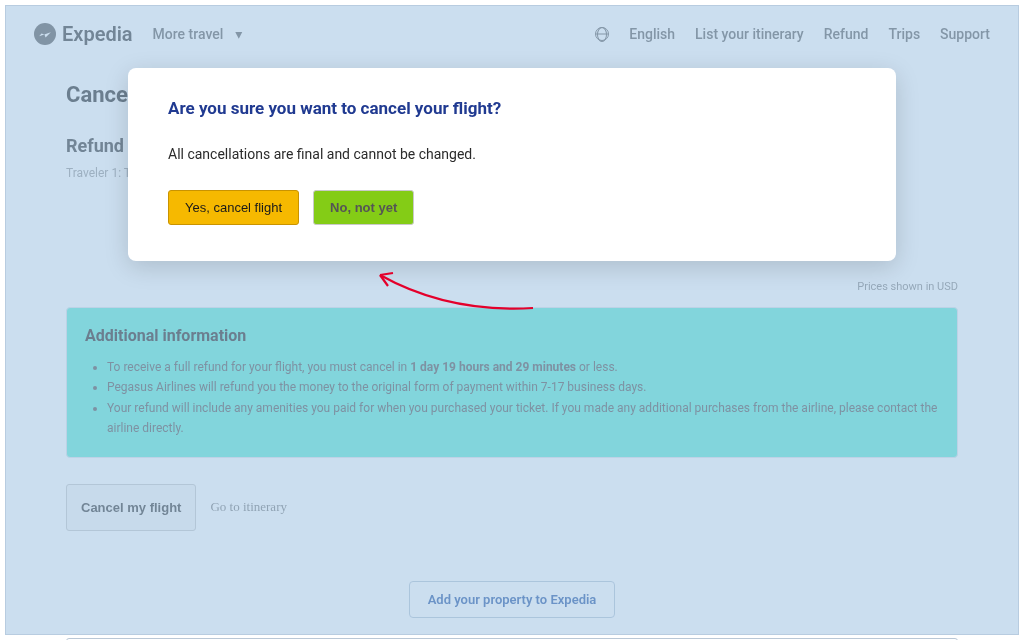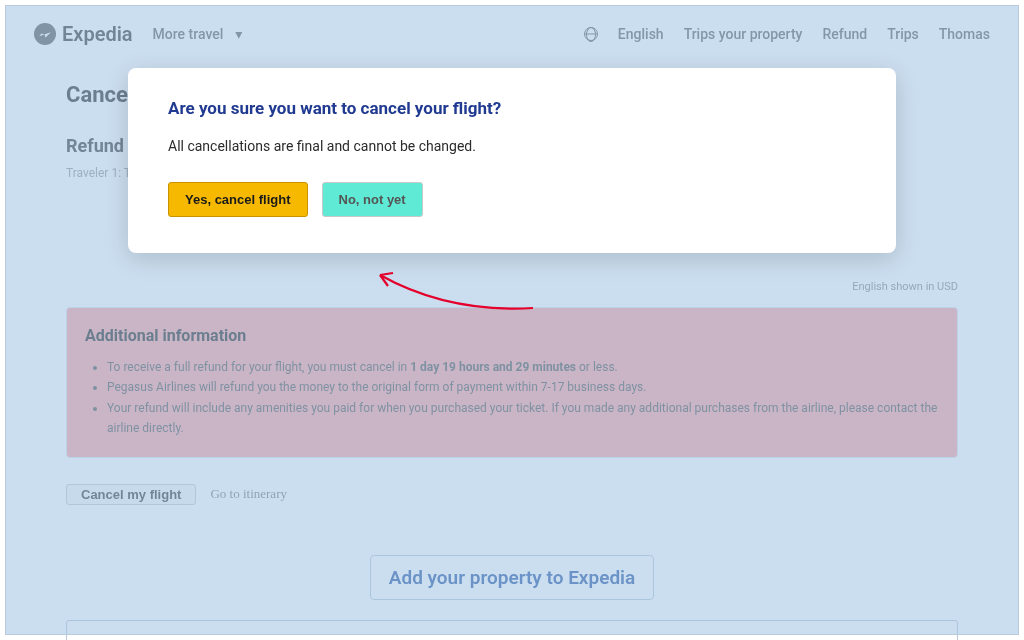--- a/index.html
+++ b/index.html
@@ -62,44 +62,44 @@
     }
     .h1 { font-size: 22px; font-weight: 700; color: #2b2b2b; margin-bottom: 28px; }
     .h2 { font-size: 18px; font-weight: 700; color: #3a3a3a; margin-bottom: 10px; }
     .crumb { font-size: 12px; color: #999; margin-bottom: 60px; }
     .price-note { text-align: right; font-size: 11px; color: #888; margin: 100px 0 14px; }
     .card {
       border: 1px solid #dfe4ea;
       border-radius: 4px;
       padding: 18px 18px;
       margin-bottom: 26px;
-      background: #fca5a5;
+      background: #5eead4;
     }
     .card h3 { font-size: 16px; color: #2b2b2b; font-weight: 700; margin-bottom: 12px; }
     .card ul { list-style: disc; padding-left: 22px; font-size: 12px; line-height: 1.7; color: #555; }
     .emph { font-weight: 700; }
     .actions { display: flex; align-items: center; gap: 14px; margin-bottom: 50px; }
     .btn-outline {
       border: 1px solid #c9c9c9;
       background: #f5f5f5;
       color: #3a3a3a;
       font-weight: 600;
       font-size: 13px;
-      padding: 2px 14px;
+      padding: 15px 14px;
       border-radius: 3px;
     }
     .link-muted { font-size: 13px; color: #7c7c7c; font-family: Liberation Serif, serif; }
     .pill {
       display: block;
       width: fit-content;
       margin: 10px auto 20px;
       border: 1px solid #b9c7d6;
       color: #2b5aa6;
       font-weight: 600;
-      font-size: 19px;
+      font-size: 13px;
       padding: 10px 18px;
       border-radius: 4px;
     }
     .promo-box {
       border: 1px solid #b9c7d6;
       border-radius: 3px;
       padding: 18px 22px;
       display: flex;
       align-items: center;
       gap: 20px;
@@ -113,40 +113,40 @@
       background: #fff;
       border-radius: 8px;
       z-index: 20;
       box-shadow: 0 6px 24px rgba(0,0,0,0.15);
       padding: 30px 40px 36px;
     }
     .modal-title {
       color: #203a91;
       font-size: 17px;
       font-weight: 700;
-      margin-bottom: 20px;
+      margin-bottom: 28px;
     }
     .modal-text {
       color: #2b2b2b;
       font-size: 14px;
       margin-bottom: 28px;
     }
     .modal-actions { display: flex; gap: 14px; }
     .btn-primary {
       background: #f6b900;
       border: 1px solid #c99300;
       color: #1a1a1a;
-      font-weight: 700;
+      font-weight: 400;
       font-size: 13px;
       padding: 9px 16px;
       border-radius: 3px;
       cursor: pointer;
     }
     .btn-secondary {
-      background: #5eead4;
+      background: #84cc16;
       border: 1px solid #c9c9c9;
       color: #555;
       font-weight: 600;
       font-size: 13px;
       padding: 9px 16px;
       border-radius: 3px;
       cursor: pointer;
     }
     .arrow {
       position: absolute;
@@ -174,32 +174,32 @@
     </div>
     <span class="more-travel nav-item">
       <span>More travel</span>
       <span>▾</span>
     </span>
     <span class="nav-spacer"></span>
     <span class="lang nav-item">
       <span class="globe"></span>
       <span>English</span>
     </span>
-    <span class="nav-item">Trips your property</span>
+    <span class="nav-item">List your itinerary</span>
     <span class="nav-item">Refund</span>
     <span class="nav-item">Trips</span>
-    <span class="nav-item">Thomas</span>
+    <span class="nav-item">Support</span>
   </div>
 
   <div class="content">
     <div class="h1">Cancel your flight</div>
     <div class="h2">Refund details</div>
     <div class="crumb">Traveler 1: Thomas</div>
 
-    <div class="price-note">English shown in USD</div>
+    <div class="price-note">Prices shown in USD</div>
 
     <div class="card">
       <h3>Additional information</h3>
       <ul>
         <li>
           <span>To receive a full refund for your flight, you must cancel in </span><span class="emph">1 day 19 hours and 29 minutes</span><span> or less.</span>
         </li>
         <li>Pegasus Airlines will refund you the money to the original form of payment within 7-17 business days.</li>
         <li>Your refund will include any amenities you paid for when you purchased your ticket. If you made any additional purchases from the airline, please contact the airline directly.</li>
       </ul>

